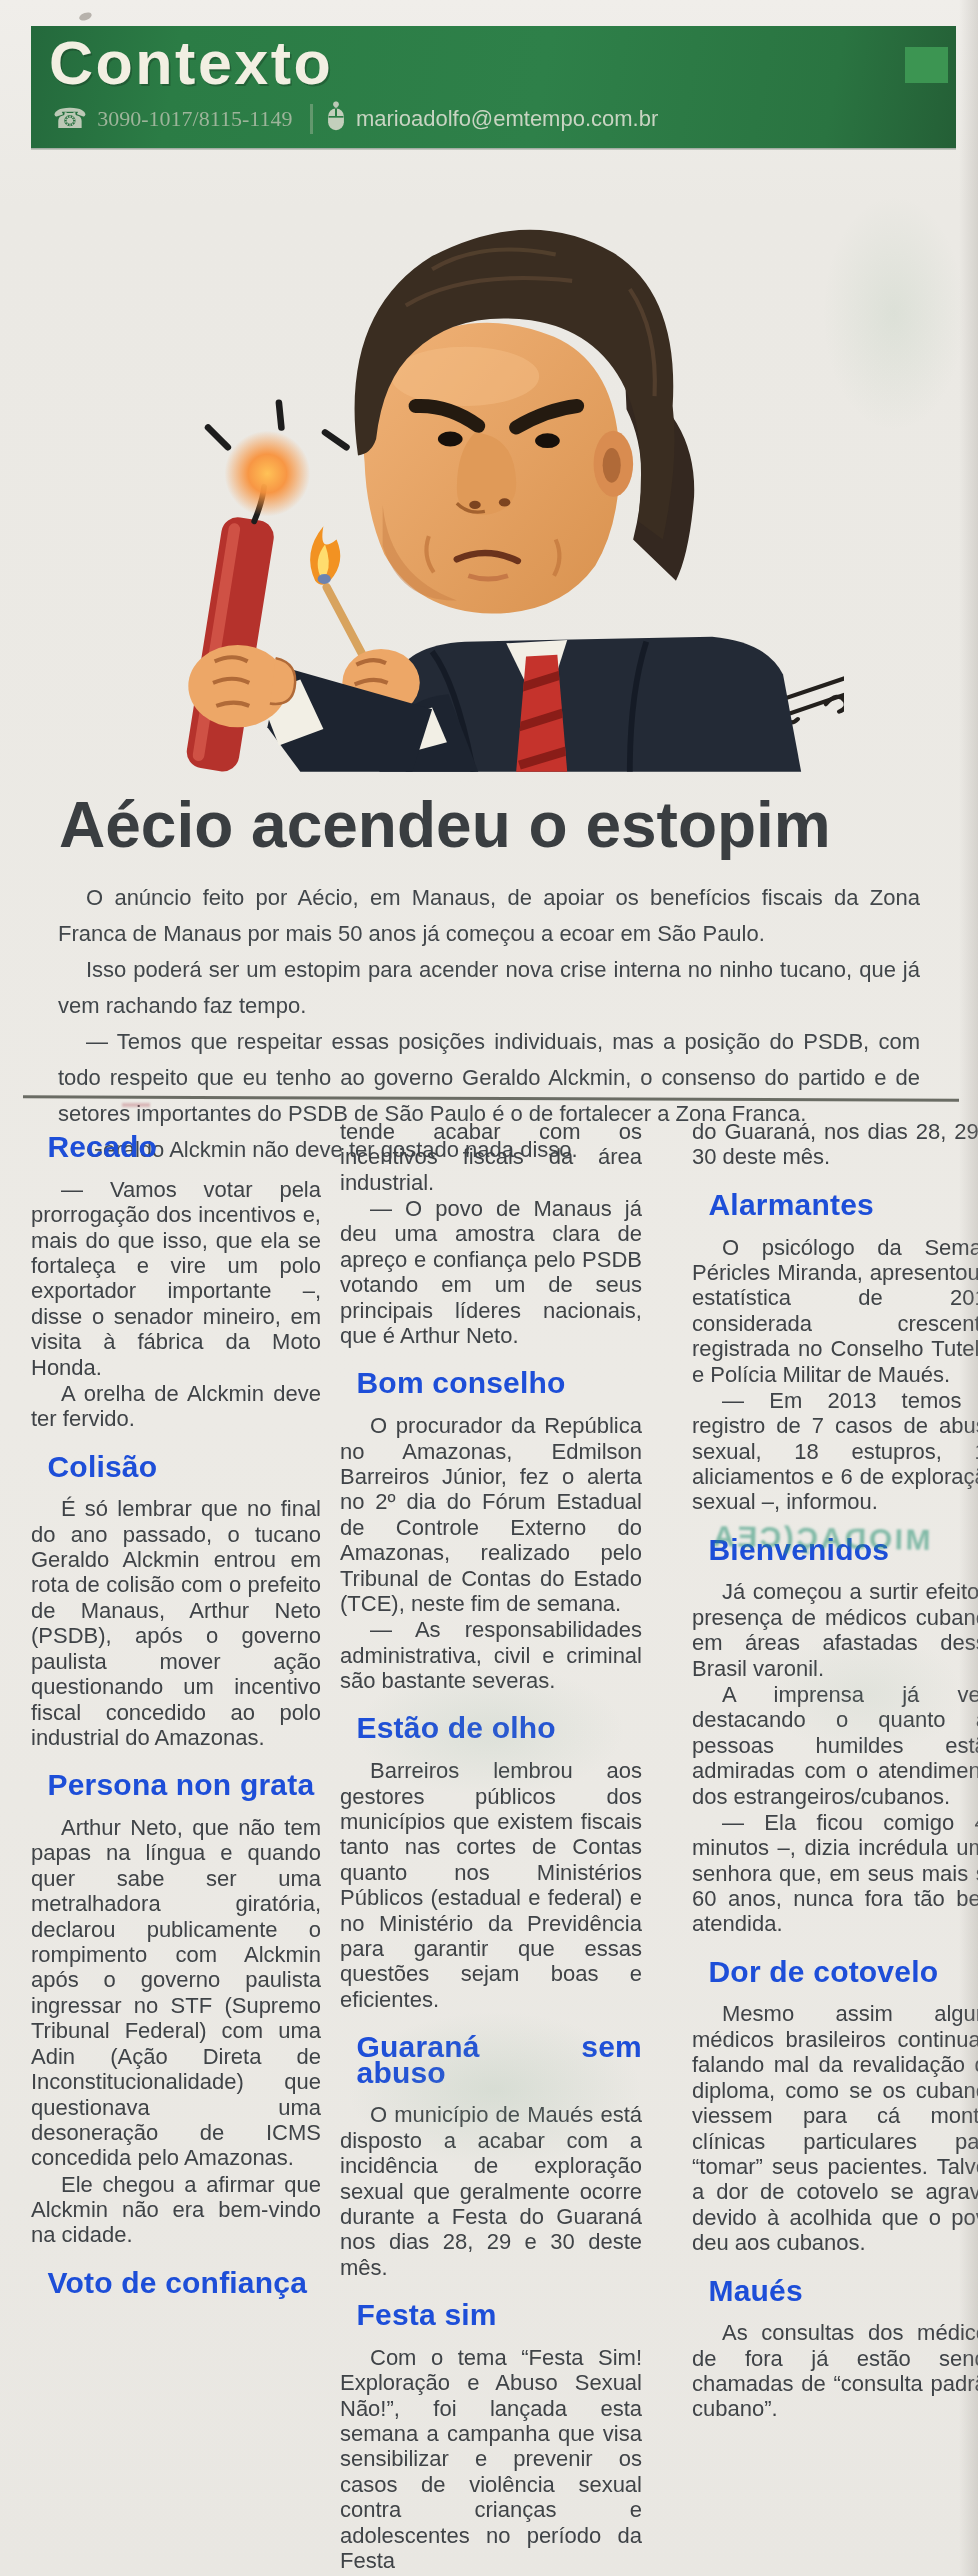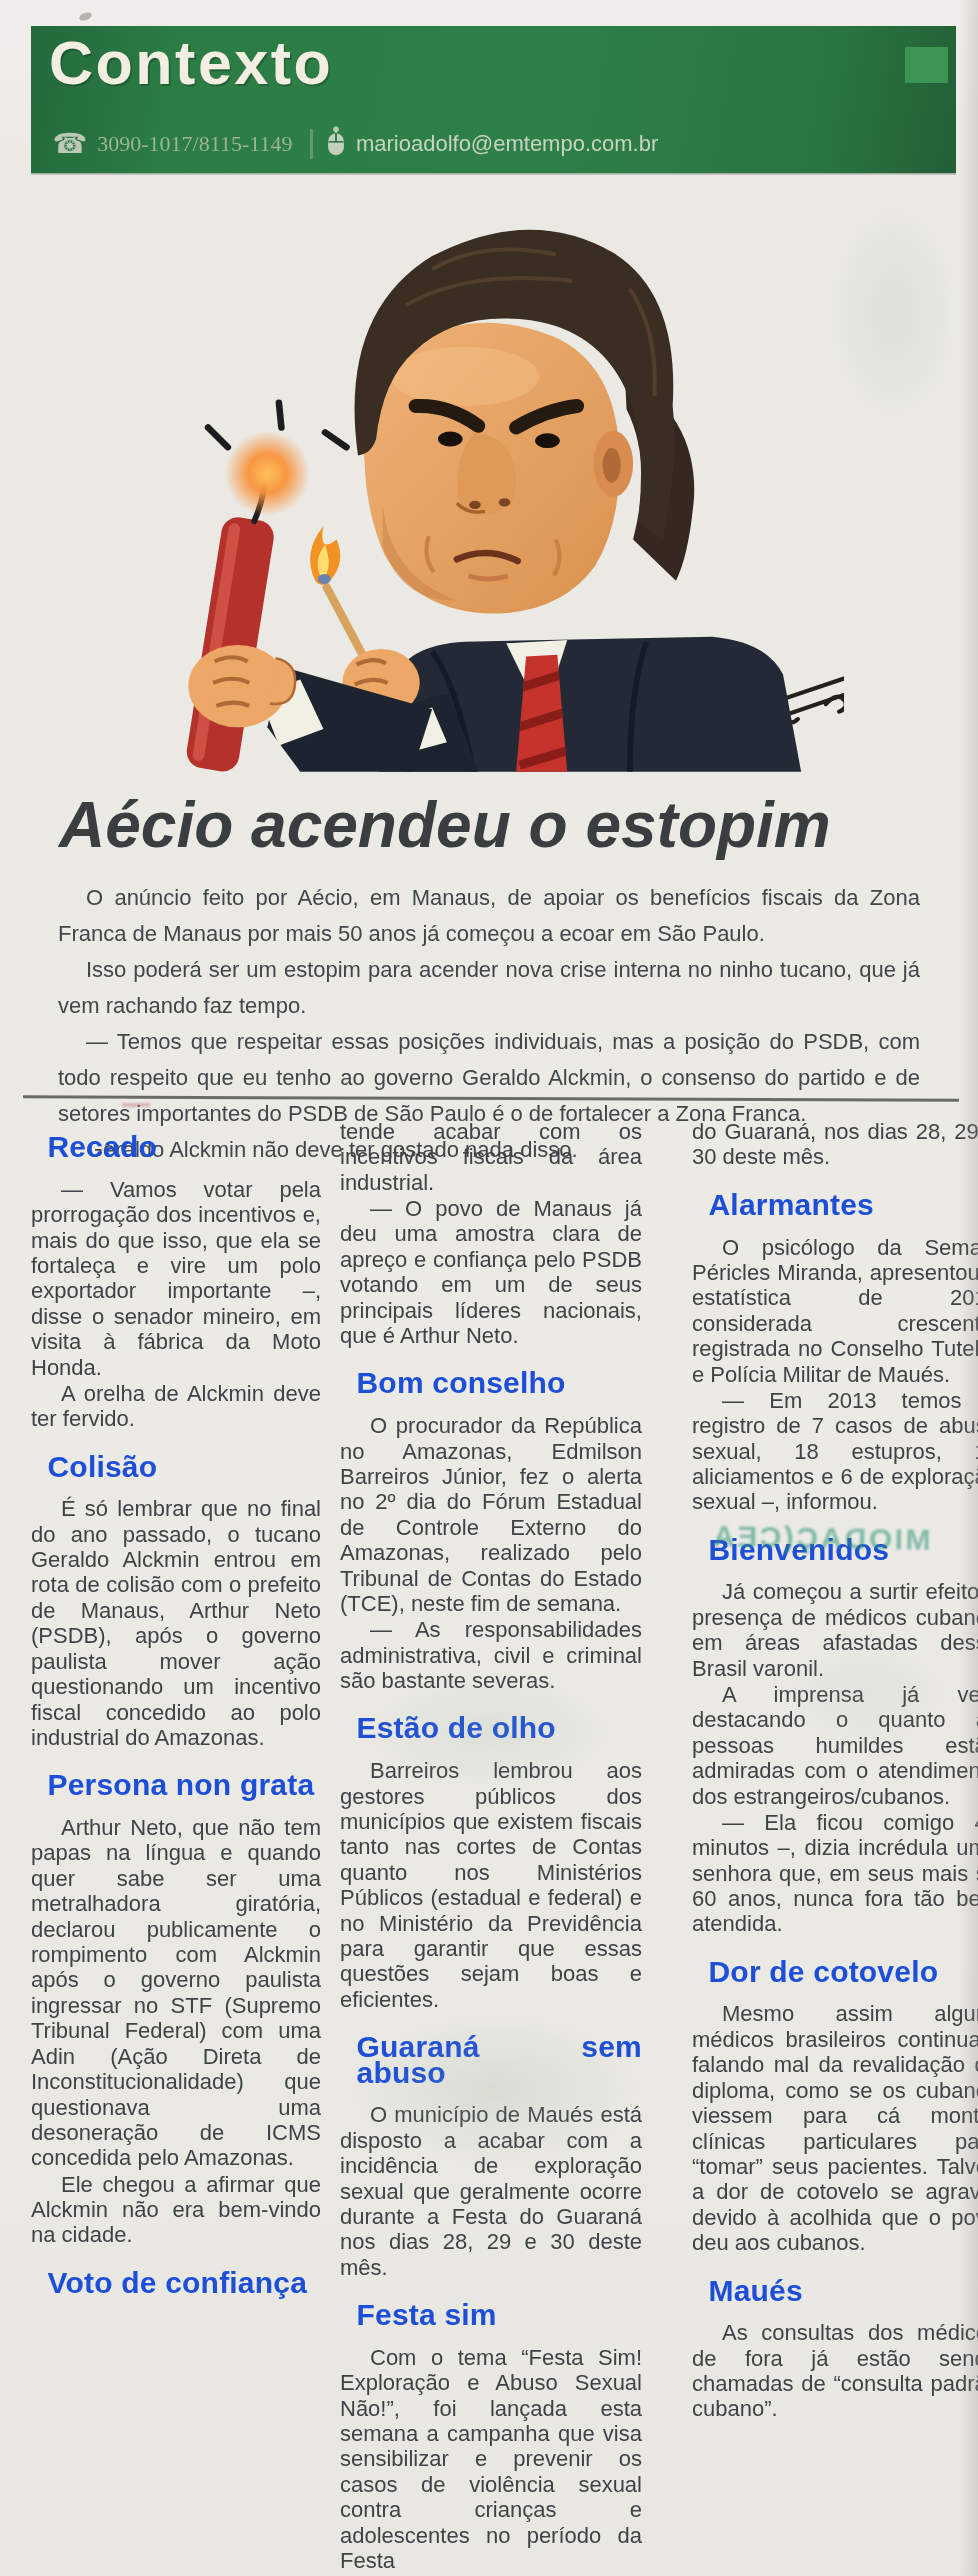--- a/index.html
+++ b/index.html
@@ -4,42 +4,42 @@
 <style>
   html,body{margin:0;padding:0;}
   body{
     width:979px;height:2576px;position:relative;overflow:hidden;
     background:linear-gradient(180deg,#f0eeea 0%,#ebe9e4 8%,#eceae5 55%,#e9e7e2 100%);
     font-family:"Liberation Sans","DejaVu Sans",sans-serif;
     -webkit-font-smoothing:antialiased;
   }
   
   .masthead{
-    position:absolute;left:31px;top:26px;width:925px;height:147px;
+    position:absolute;left:31px;top:26px;width:925px;height:122px;
     background:linear-gradient(100deg,#24693c 0%,#2b7c45 16%,#2e8049 55%,#2a7441 86%,#245f36 100%);
     box-shadow:0 1.6px 0 rgba(30,60,40,.35);
   }
   .band-patch{position:absolute;right:8.2px;top:21.4px;width:43px;height:36px;background:#3f9a55;opacity:.9;}
   .masthead-title{
     position:absolute;left:18px;top:5px;font-size:61px;font-weight:bold;
     color:#f2efe2;letter-spacing:2.5px;line-height:1.05;
     text-shadow:1.6px 1.6px 0 rgba(20,50,30,.35);
   }
   .contact-row{position:absolute;left:21.4px;bottom:11.5px;display:flex;align-items:center;color:#a9bda6;font-size:22px;}
   .phone-ico{font-size:28px;color:#bcc9b6;margin-right:10px;line-height:1;}
   .contact-sep{width:2.5px;height:30px;background:#8fae8e;opacity:.55;margin:0 13px 0 18px;}
   .mouse-ico{margin-right:10px;display:inline-block;}
   .email-text{color:#c8d4c2;}
   .phone-text{color:#9db49a;font-family:Liberation Serif, serif;}
   
   .cartoon{position:absolute;left:185px;top:190px;width:659px;height:582px;}
   
   .headline{
     position:absolute;left:59px;top:793px;font-size:64px;font-weight:bold;
-    color:#3a3e41;letter-spacing:0px;line-height:1;white-space:nowrap;font-style:italic;
+    color:#3a3e41;letter-spacing:0px;line-height:1;white-space:nowrap;
   }
   .intro{position:absolute;left:58px;top:880px;width:862px;font-size:22px;line-height:36px;
     text-align:justify;color:#41464a;}
   .intro p{margin:0;text-indent:28px;}
   .divider{position:absolute;left:23px;top:1097px;width:936px;height:2.5px;background:#53564e;
     transform:rotate(0.2deg);opacity:.85;}
   
   .col{position:absolute;top:1119px;height:1457px;overflow:hidden;text-align:justify;
     font-size:22px;line-height:25.4px;color:#3f4347;}
   .col1{left:31px;width:290px;}

